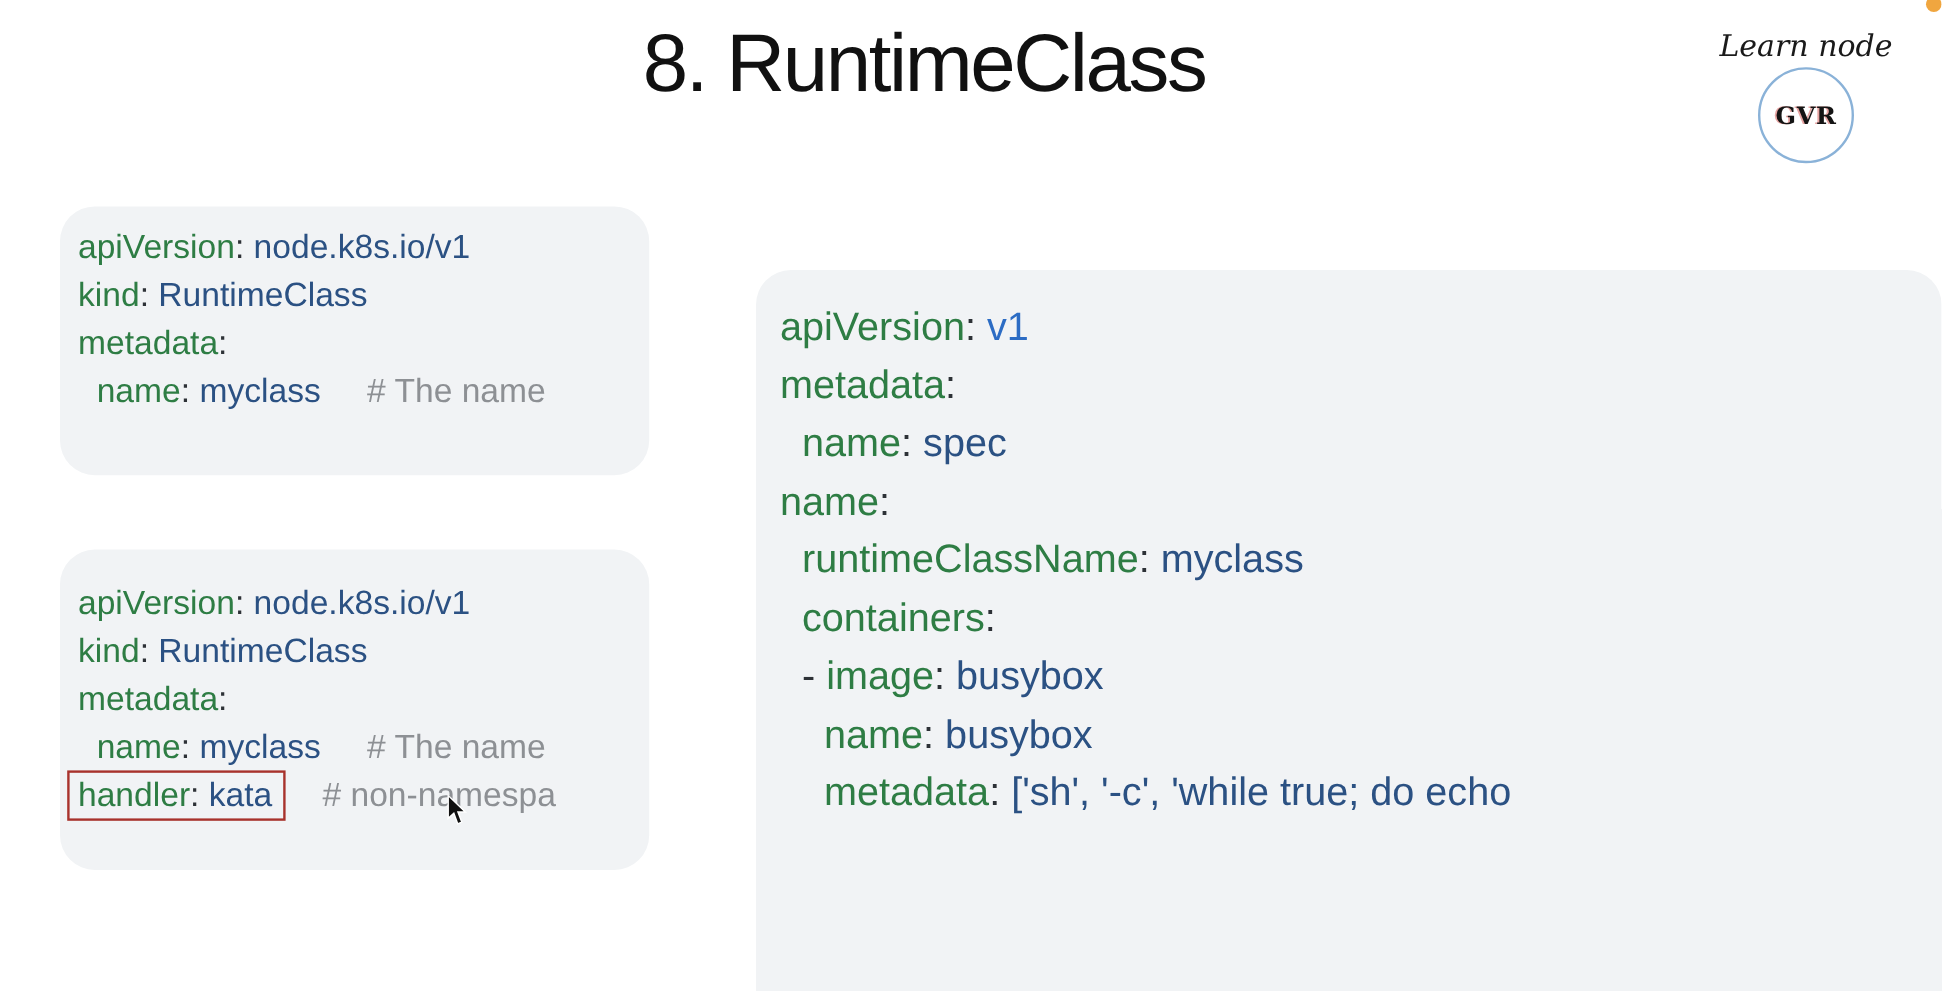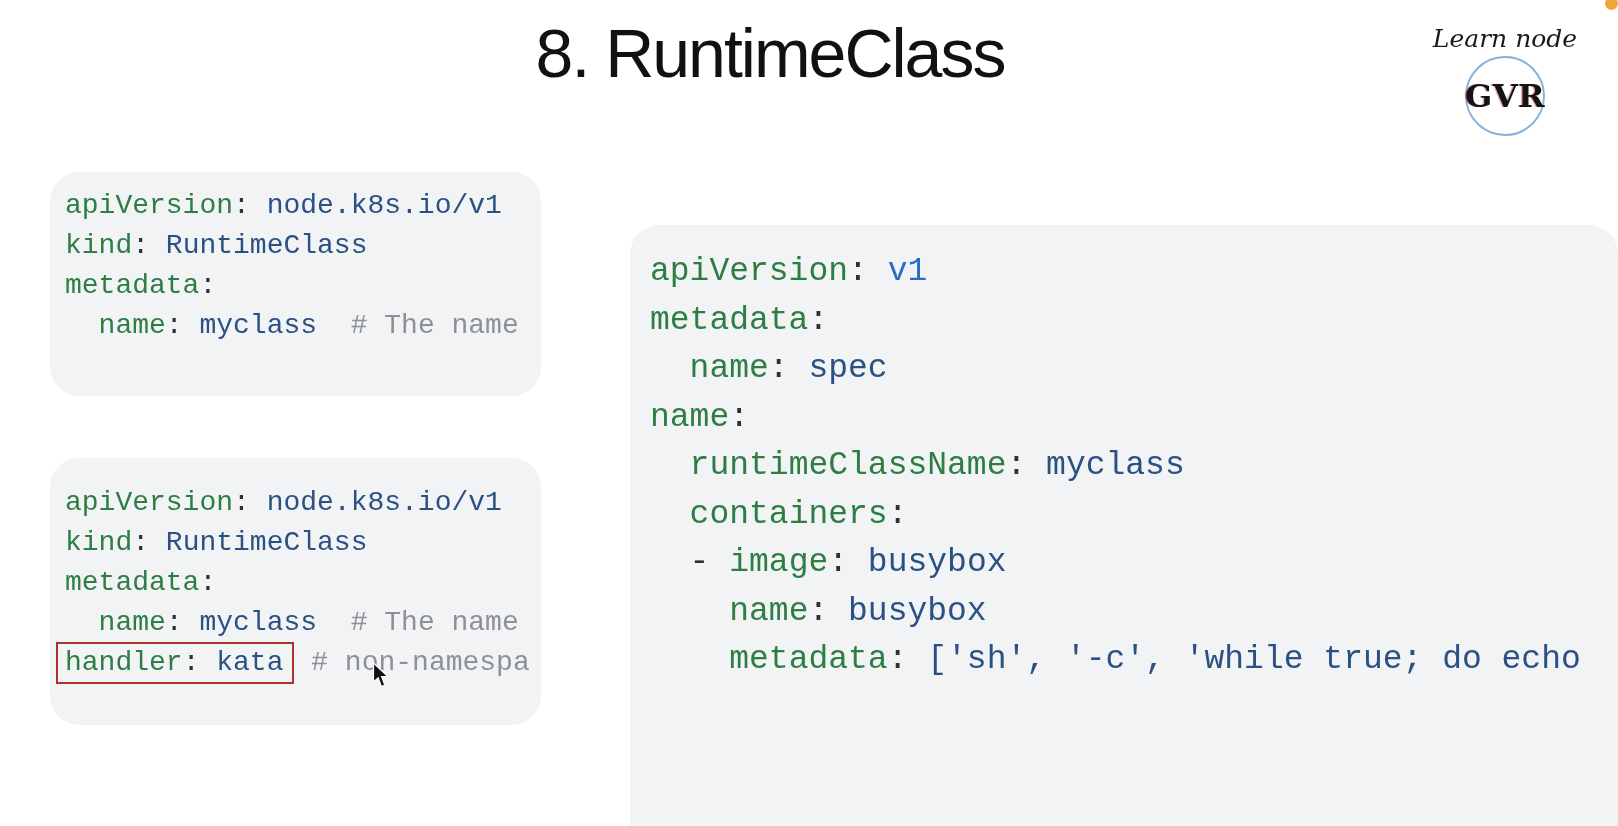--- a/index.html
+++ b/index.html
@@ -22,40 +22,40 @@
   .logo-tagline{
     width:150px;text-align:center;font-family:"DejaVu Serif",serif;
     font-style:italic;font-size:25px;color:#1a1a1a;
   }
   .logo-circle{
     margin:3px auto 0 auto;width:80px;height:80px;border-radius:50%;
     border:2px solid var(--circle-border);display:flex;align-items:center;justify-content:center;
     background:#fff;
   }
   .logo-monogram{
-    font-family:"DejaVu Serif",serif;font-weight:bold;font-size:32px;color:#141414;
+    font-family:"DejaVu Serif",serif;font-weight:bold;font-size:20px;color:#141414;
     letter-spacing:0.5px;text-shadow:-1.5px 0 0 rgba(205,55,50,0.45);
   }
   .accent-dot{
     position:absolute;left:1605px;top:-3px;width:13px;height:13px;border-radius:50%;
     background:var(--accent-dot);
   }
   .code-block{
     position:absolute;background:var(--code-bg);overflow:hidden;
-    font-family:Liberation Mono, monospace;
+    font-family:Liberation Sans, sans-serif;
     border-radius:29px;
   }
   .code-line{white-space:pre;}
   #code-a{left:50px;top:172px;width:491px;height:224px;font-size:28px;line-height:40px;padding:14px 0 10px 15px;}
   #code-b{left:50px;top:458px;width:491px;height:267px;font-size:28px;line-height:40px;padding:25px 0 36px 15px;}
   #code-c{left:630px;top:225px;width:988px;height:667px;font-size:33px;line-height:48.5px;padding:23px 0 4px 20px;}
   .seg-key{color:var(--key);}
   .seg-val{color:var(--value);}
   .seg-valb{color:var(--value-bright);}
-  .seg-com{color:var(--comment);}
+  .seg-com{color:var(--comment);margin-left:23px;}
   .seg-pun{color:var(--punct);}
   .hl-box{
     border:2px solid var(--highlight-border);
     padding:3px 9px 4px 7px;margin-left:-9px;
   }
   .mouse-cursor{position:absolute;left:372px;top:662px;width:19px;height:27px;}
 </style>
 </head>
 <body>
 

